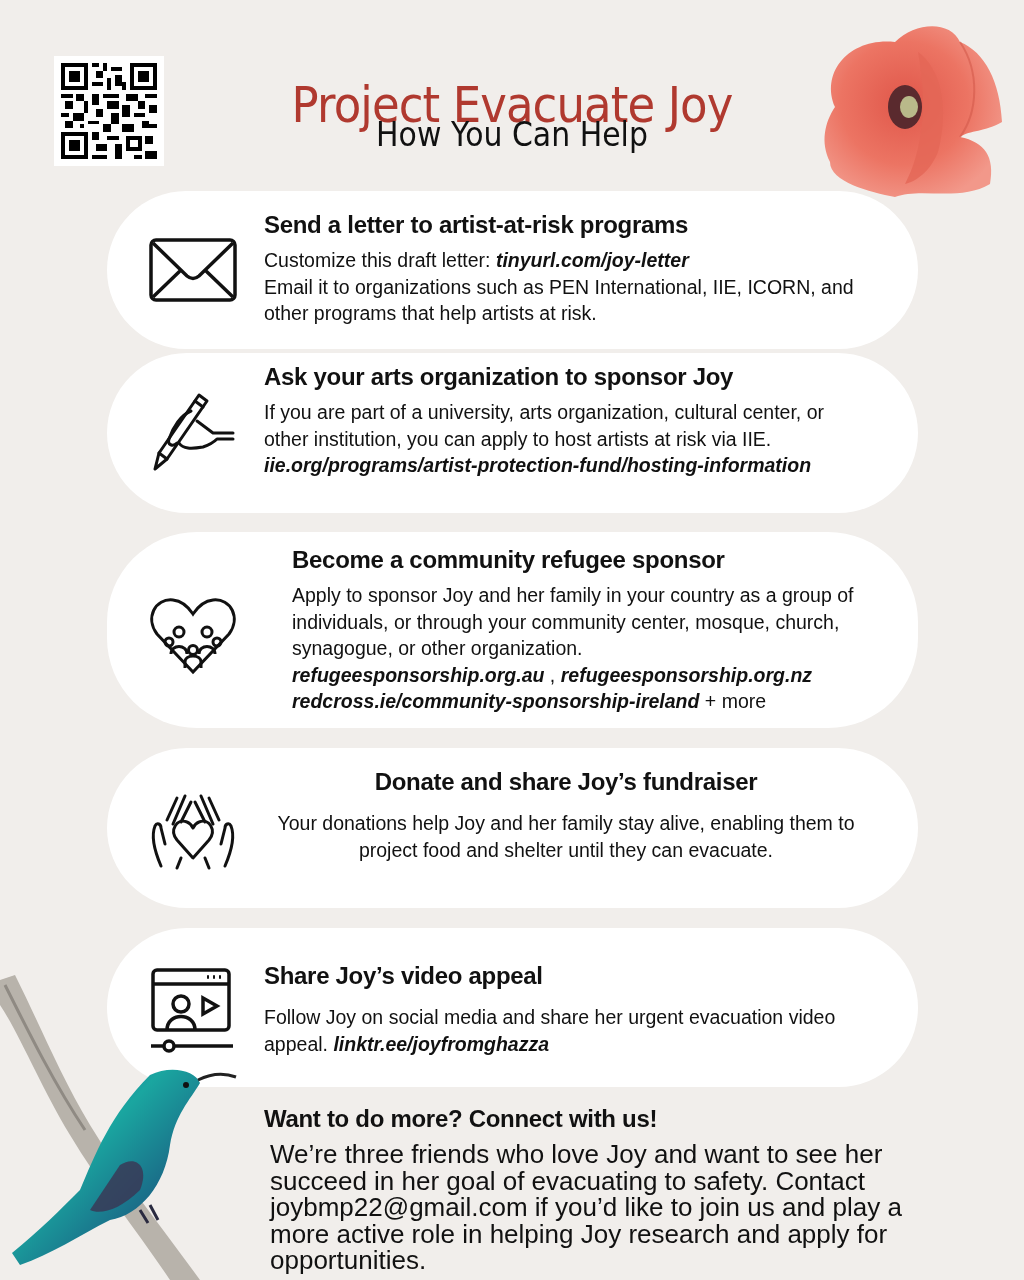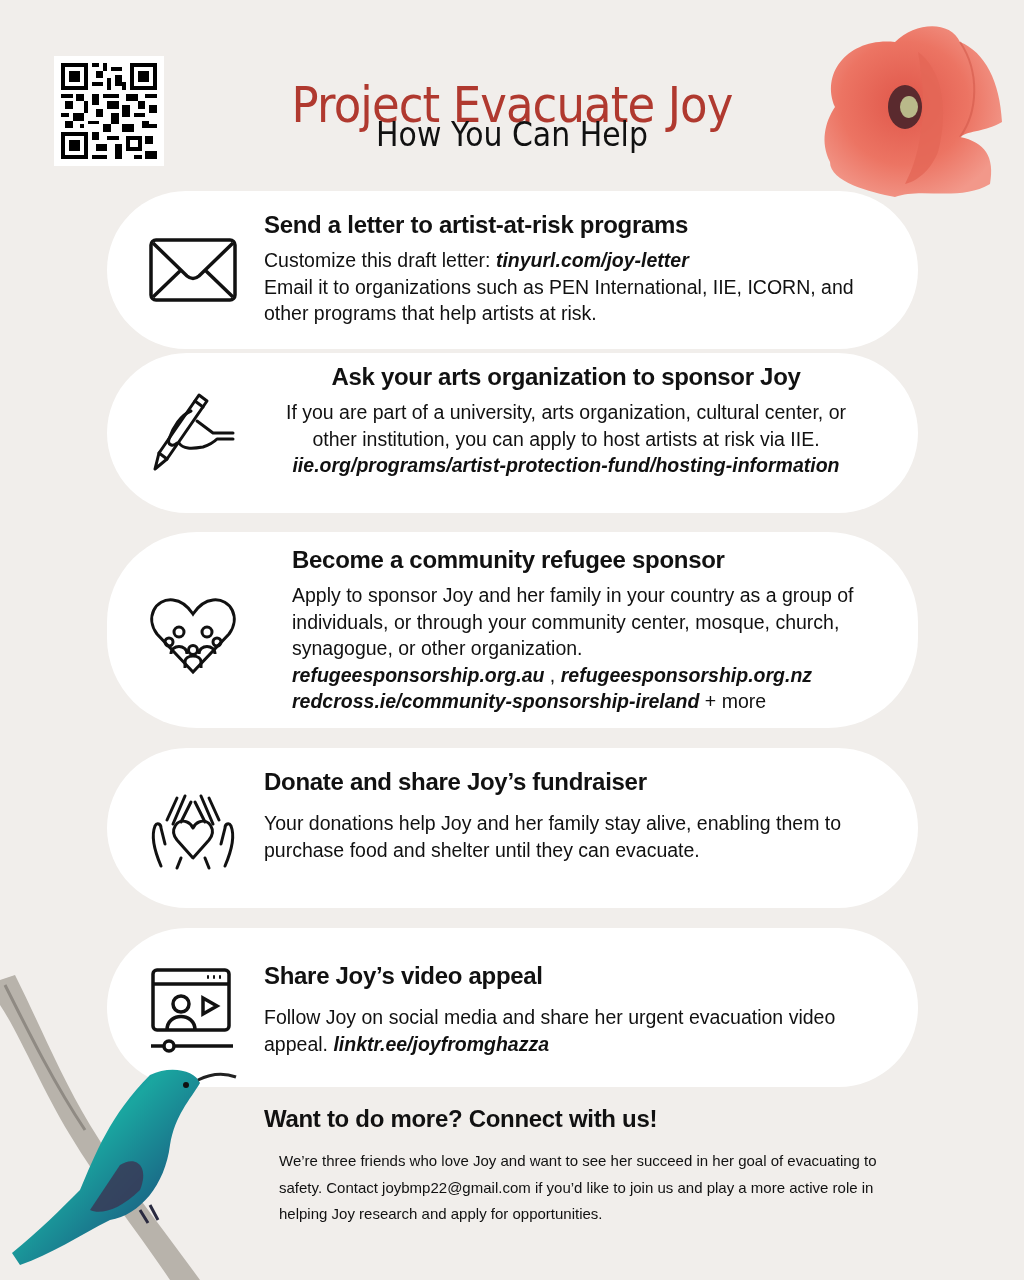--- a/index.html
+++ b/index.html
@@ -33,21 +33,21 @@
     font-family:"Liberation Sans", sans-serif;
   }
   .card p {
     margin:0; font-size:19.5px; line-height:26.5px; color:#111;
     font-family:"Liberation Sans", sans-serif;
   }
   .card b { font-weight:bold;font-style:italic; }
   .bird { position:absolute; left:0; top:965px; width:250px; height:315px; z-index:2; }
   .more { position:absolute; left:264px; top:1105px; width:660px; z-index:1; }
   .more h2 { margin:0 0 8px 0; font-size:24px; font-weight:bold; letter-spacing:-0.3px; }
-  .more p { margin:15px; font-size:15px; line-height:26.5px; }
+  .more p { margin:6px; font-size:26px; line-height:26.5px; }
 </style>
 </head>
 <body>
 
 <div class="qr">
   <svg viewBox="0 0 25 25" shape-rendering="crispEdges">
     <g fill="#000">
       <rect x="0" y="0" width="7" height="7"></rect>
         <rect x="1" y="1" width="5" height="5" fill="#fff"></rect>
         <rect x="2" y="2" width="3" height="3"></rect>
@@ -142,21 +142,21 @@
         <g fill="none" stroke="#111" stroke-width="3" stroke-linejoin="round" stroke-linecap="round">
           <path d="M52 6 L60 12 L20 70 L8 80 L12 64 Z"></path>
           <path d="M48 12 L56 18"></path>
           <path d="M12 64 L20 70"></path>
           <path d="M44 22 C34 26 26 38 22 50 C20 56 26 58 30 54"></path>
           <path d="M50 32 L66 44 L86 44"></path>
           <path d="M32 54 C36 60 44 60 56 58 C62 56 66 54 70 50 L86 50"></path>
         </g>
       </svg>
   </div>
-  <div class="text" style="top:10px;text-align:center;">
+  <div class="text" style="top:10px;">
     <h2>Ask your arts organization to sponsor Joy</h2>
     <p><span>If you are part of a university, arts organization, cultural center, or other institution, you can apply to host artists at risk via IIE. </span><b style="word-break:break-word;">iie.org/programs/artist-protection-fund/hosting-information</b></p>
   </div>
 </div>
 
 <div class="card" style="top:532px;height:196px;">
   <div class="icon" style="top:56px;">
     <svg viewBox="0 0 92 92">
         <g fill="none" stroke="#111" stroke-width="3">
           <path d="M46 84 L10 46 C-2 30 8 10 26 12 C36 13 42 20 46 26 C50 20 56 13 66 12 C84 10 94 30 82 46 Z"></path>
@@ -183,23 +183,23 @@
         <g fill="none" stroke="#111" stroke-width="3" stroke-linecap="round" stroke-linejoin="round">
           <path d="M46 72 L30 54 C22 44 30 32 40 36 C43 37 45 40 46 42 C47 40 49 37 52 36 C62 32 70 44 62 54 Z"></path>
           <path d="M14 80 C8 66 4 50 8 40 C10 36 14 38 14 42 L18 58"></path>
           <path d="M20 34 L30 12 M26 38 L38 10 M34 36 L44 16"></path>
           <path d="M78 80 C84 66 88 50 84 40 C82 36 78 38 78 42 L74 58"></path>
           <path d="M72 34 L62 12 M66 38 L54 10 M58 36 L48 16"></path>
           <path d="M30 82 L34 72 M62 82 L58 72"></path>
         </g>
       </svg>
   </div>
-  <div class="text" style="top:20px;">
+  <div class="text" style="top:20px;text-align:center;">
     <h2 style="margin-bottom:14px;">Donate and share Joy’s fundraiser</h2>
-    <p><span>Your donations help Joy and her family stay alive, enabling them to purchase food and shelter until they can evacuate.</span><br></p>
+    <p><span>Your donations help Joy and her family stay alive, enabling them to project food and shelter until they can evacuate.</span><br></p>
   </div>
 </div>
 
 <div class="card" style="top:928px;height:159px;">
   <div class="icon" style="top:38px;">
     <svg viewBox="0 0 92 92">
         <g fill="none" stroke="#111" stroke-width="3.5">
           <rect x="6" y="4" width="76" height="60" rx="4"></rect>
           <path d="M6 18 L82 18"></path>
           <path d="M60 11 h2 M66 11 h2 M72 11 h2"></path>

